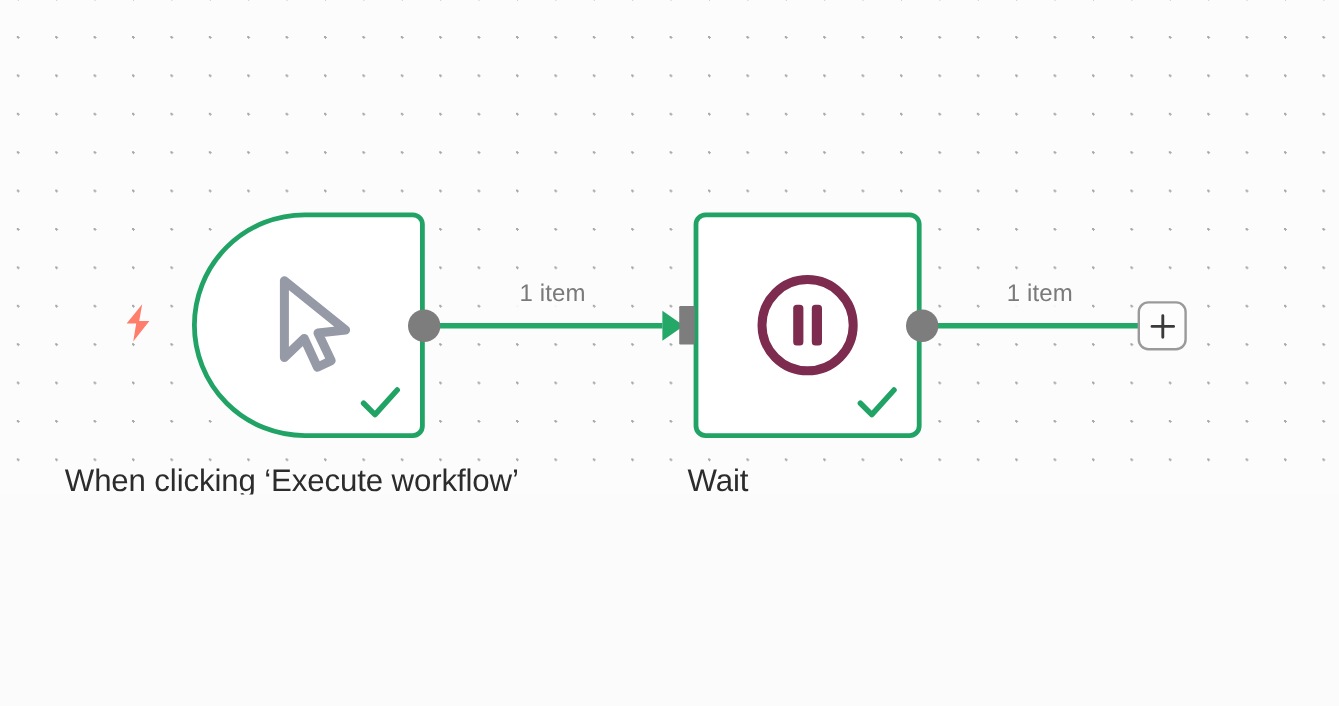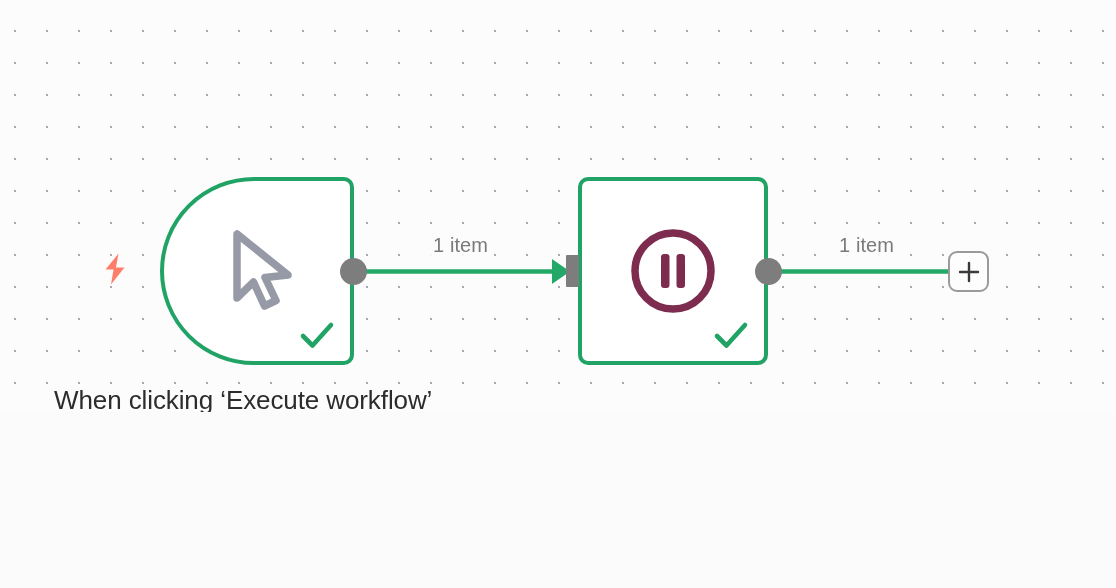--- a/index.html
+++ b/index.html
@@ -215,20 +215,21 @@
         <path d="M5 19 L14.5 28.5 L33 8" fill="none" stroke="#21a366" stroke-width="4.6" stroke-linecap="round" stroke-linejoin="round"></path>
       </svg>
     </div>
   </div>
 
   <div class="port-input" id="port-in-wait"></div>
   <div class="port-output" id="port-out-wait"></div>
 
   <div class="node-title" id="title-trigger">When clicking ‘Execute workflow’</div>
 
+  <div class="node-title" id="title-wait">Wait</div>
 
   <div id="add-node-button">
     <svg width="24" height="24" viewBox="0 0 24 24" aria-hidden="true">
       <path d="M12 3 L12 21 M3 12 L21 12" stroke="#3a3a3a" stroke-width="2.4" stroke-linecap="round"></path>
     </svg>
   </div>
 
 </div>
 
 </body></html>

